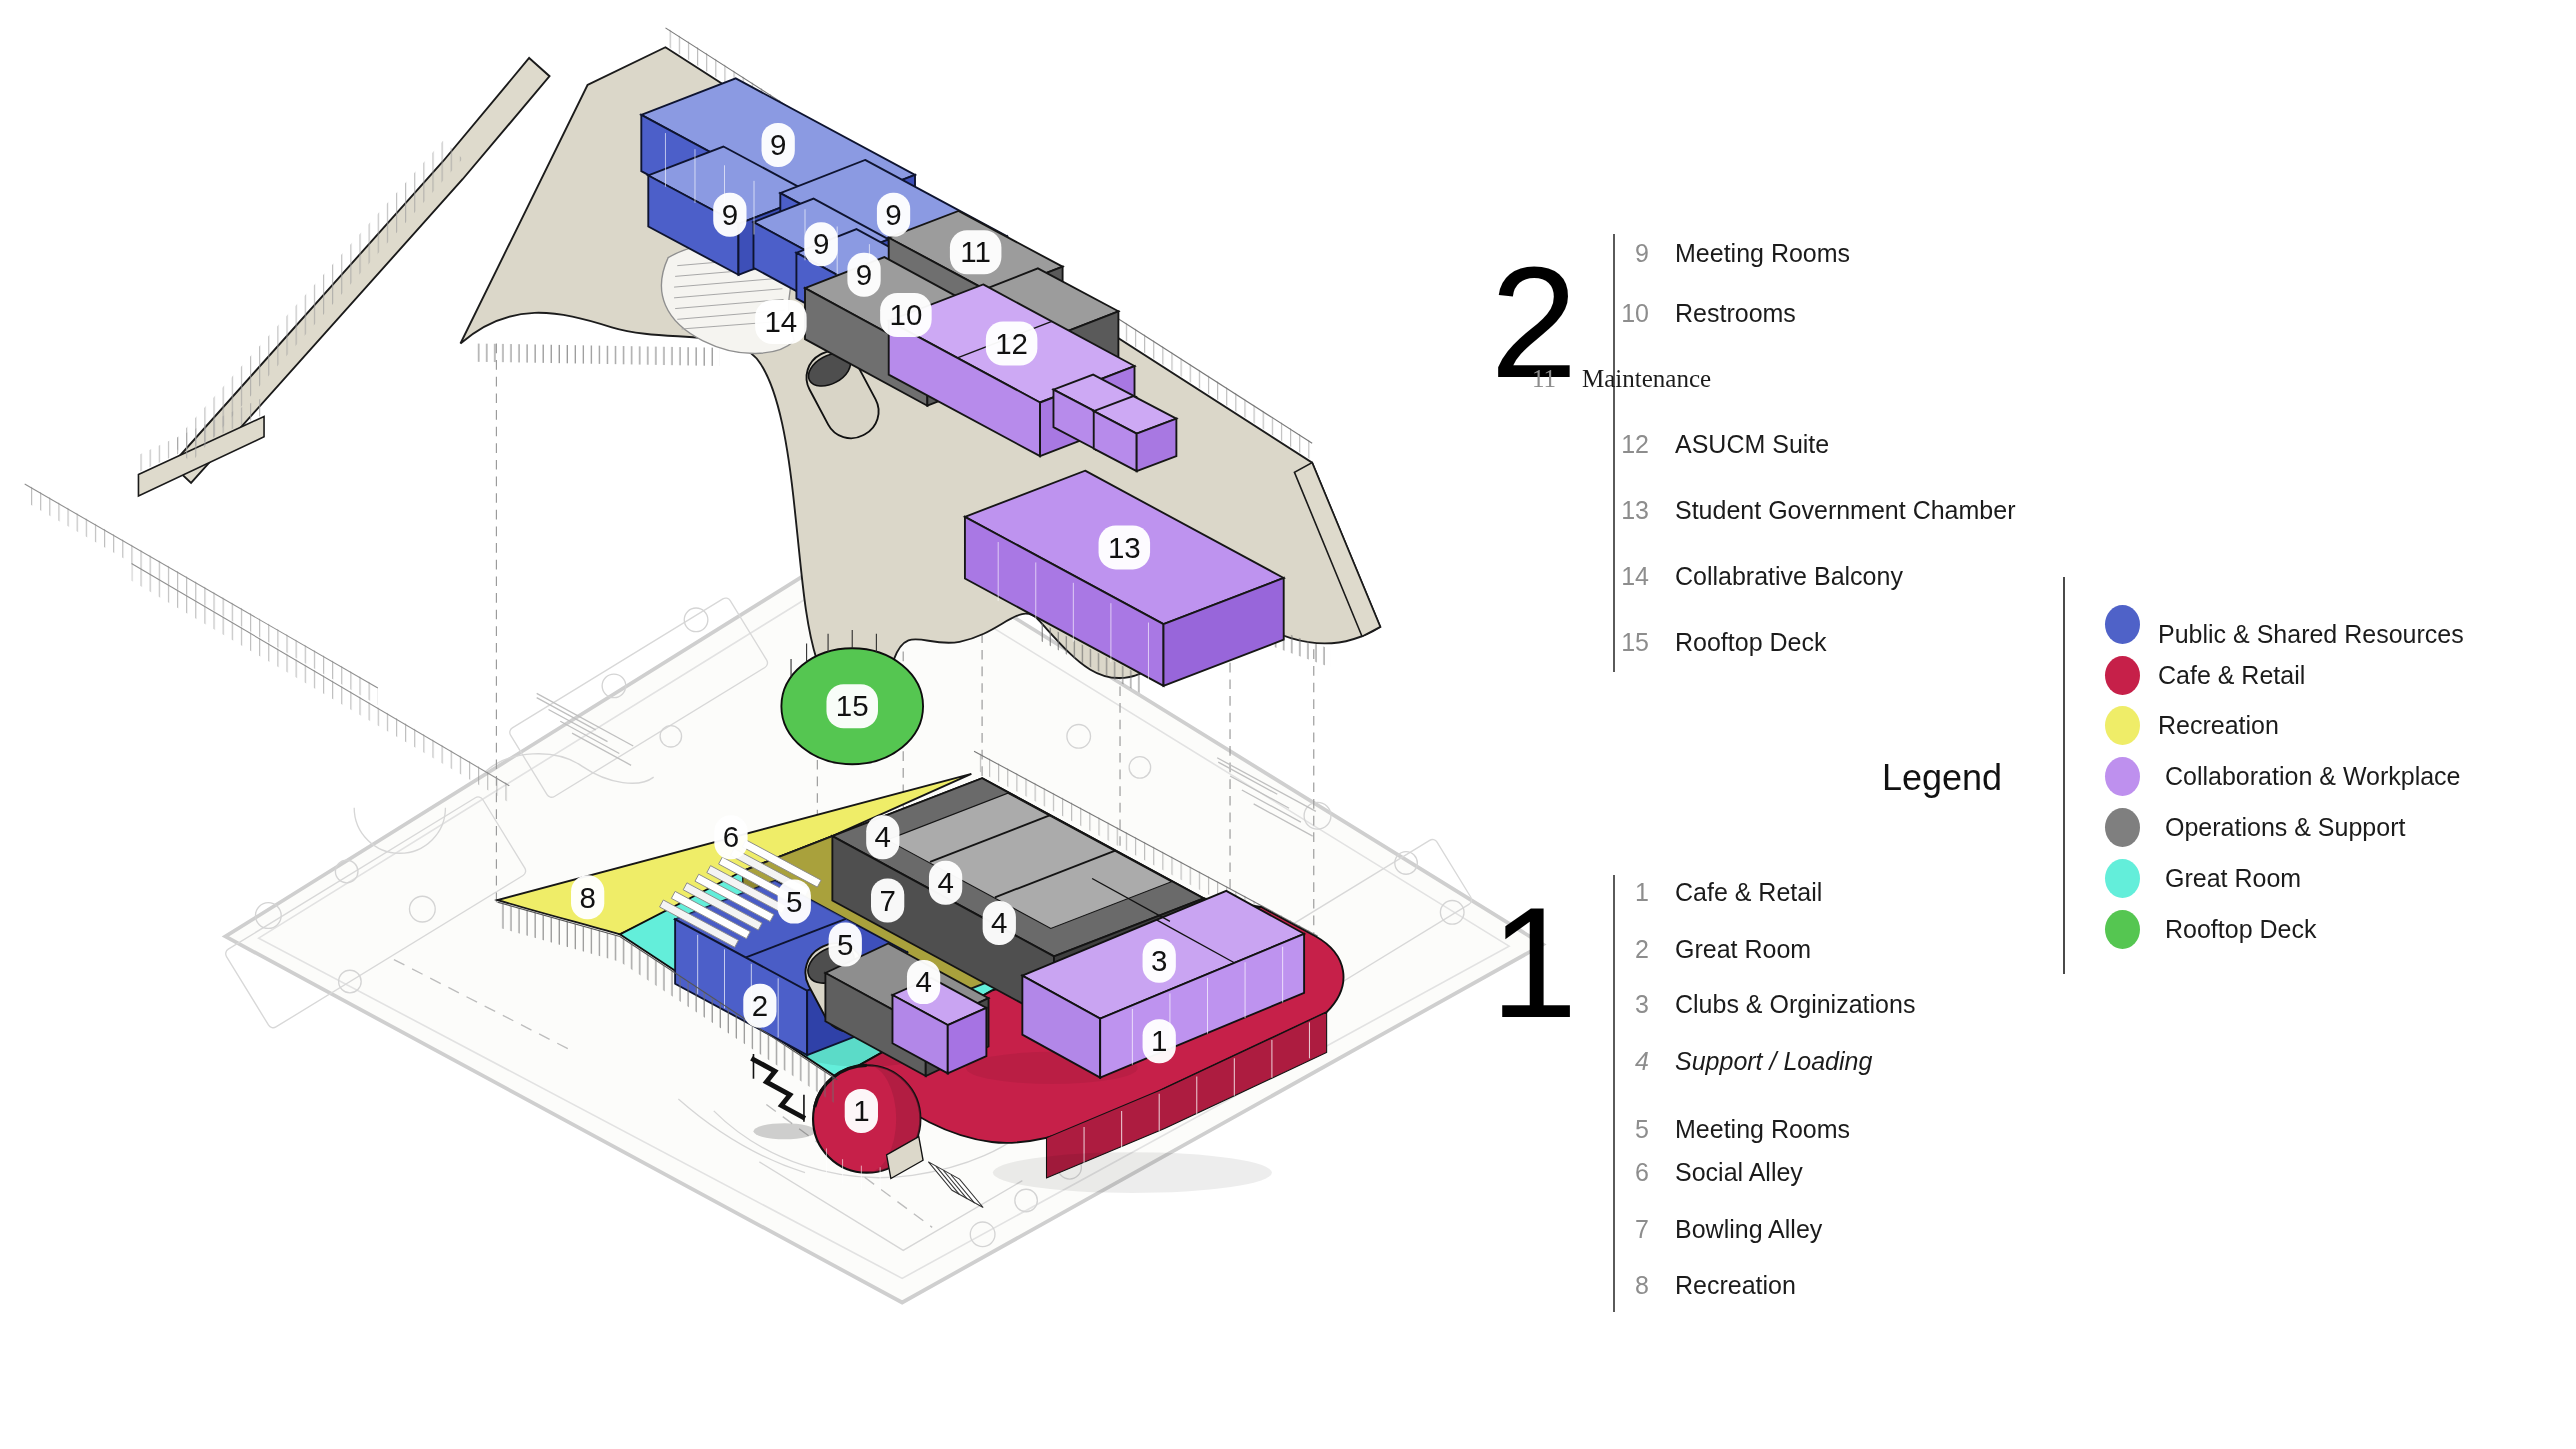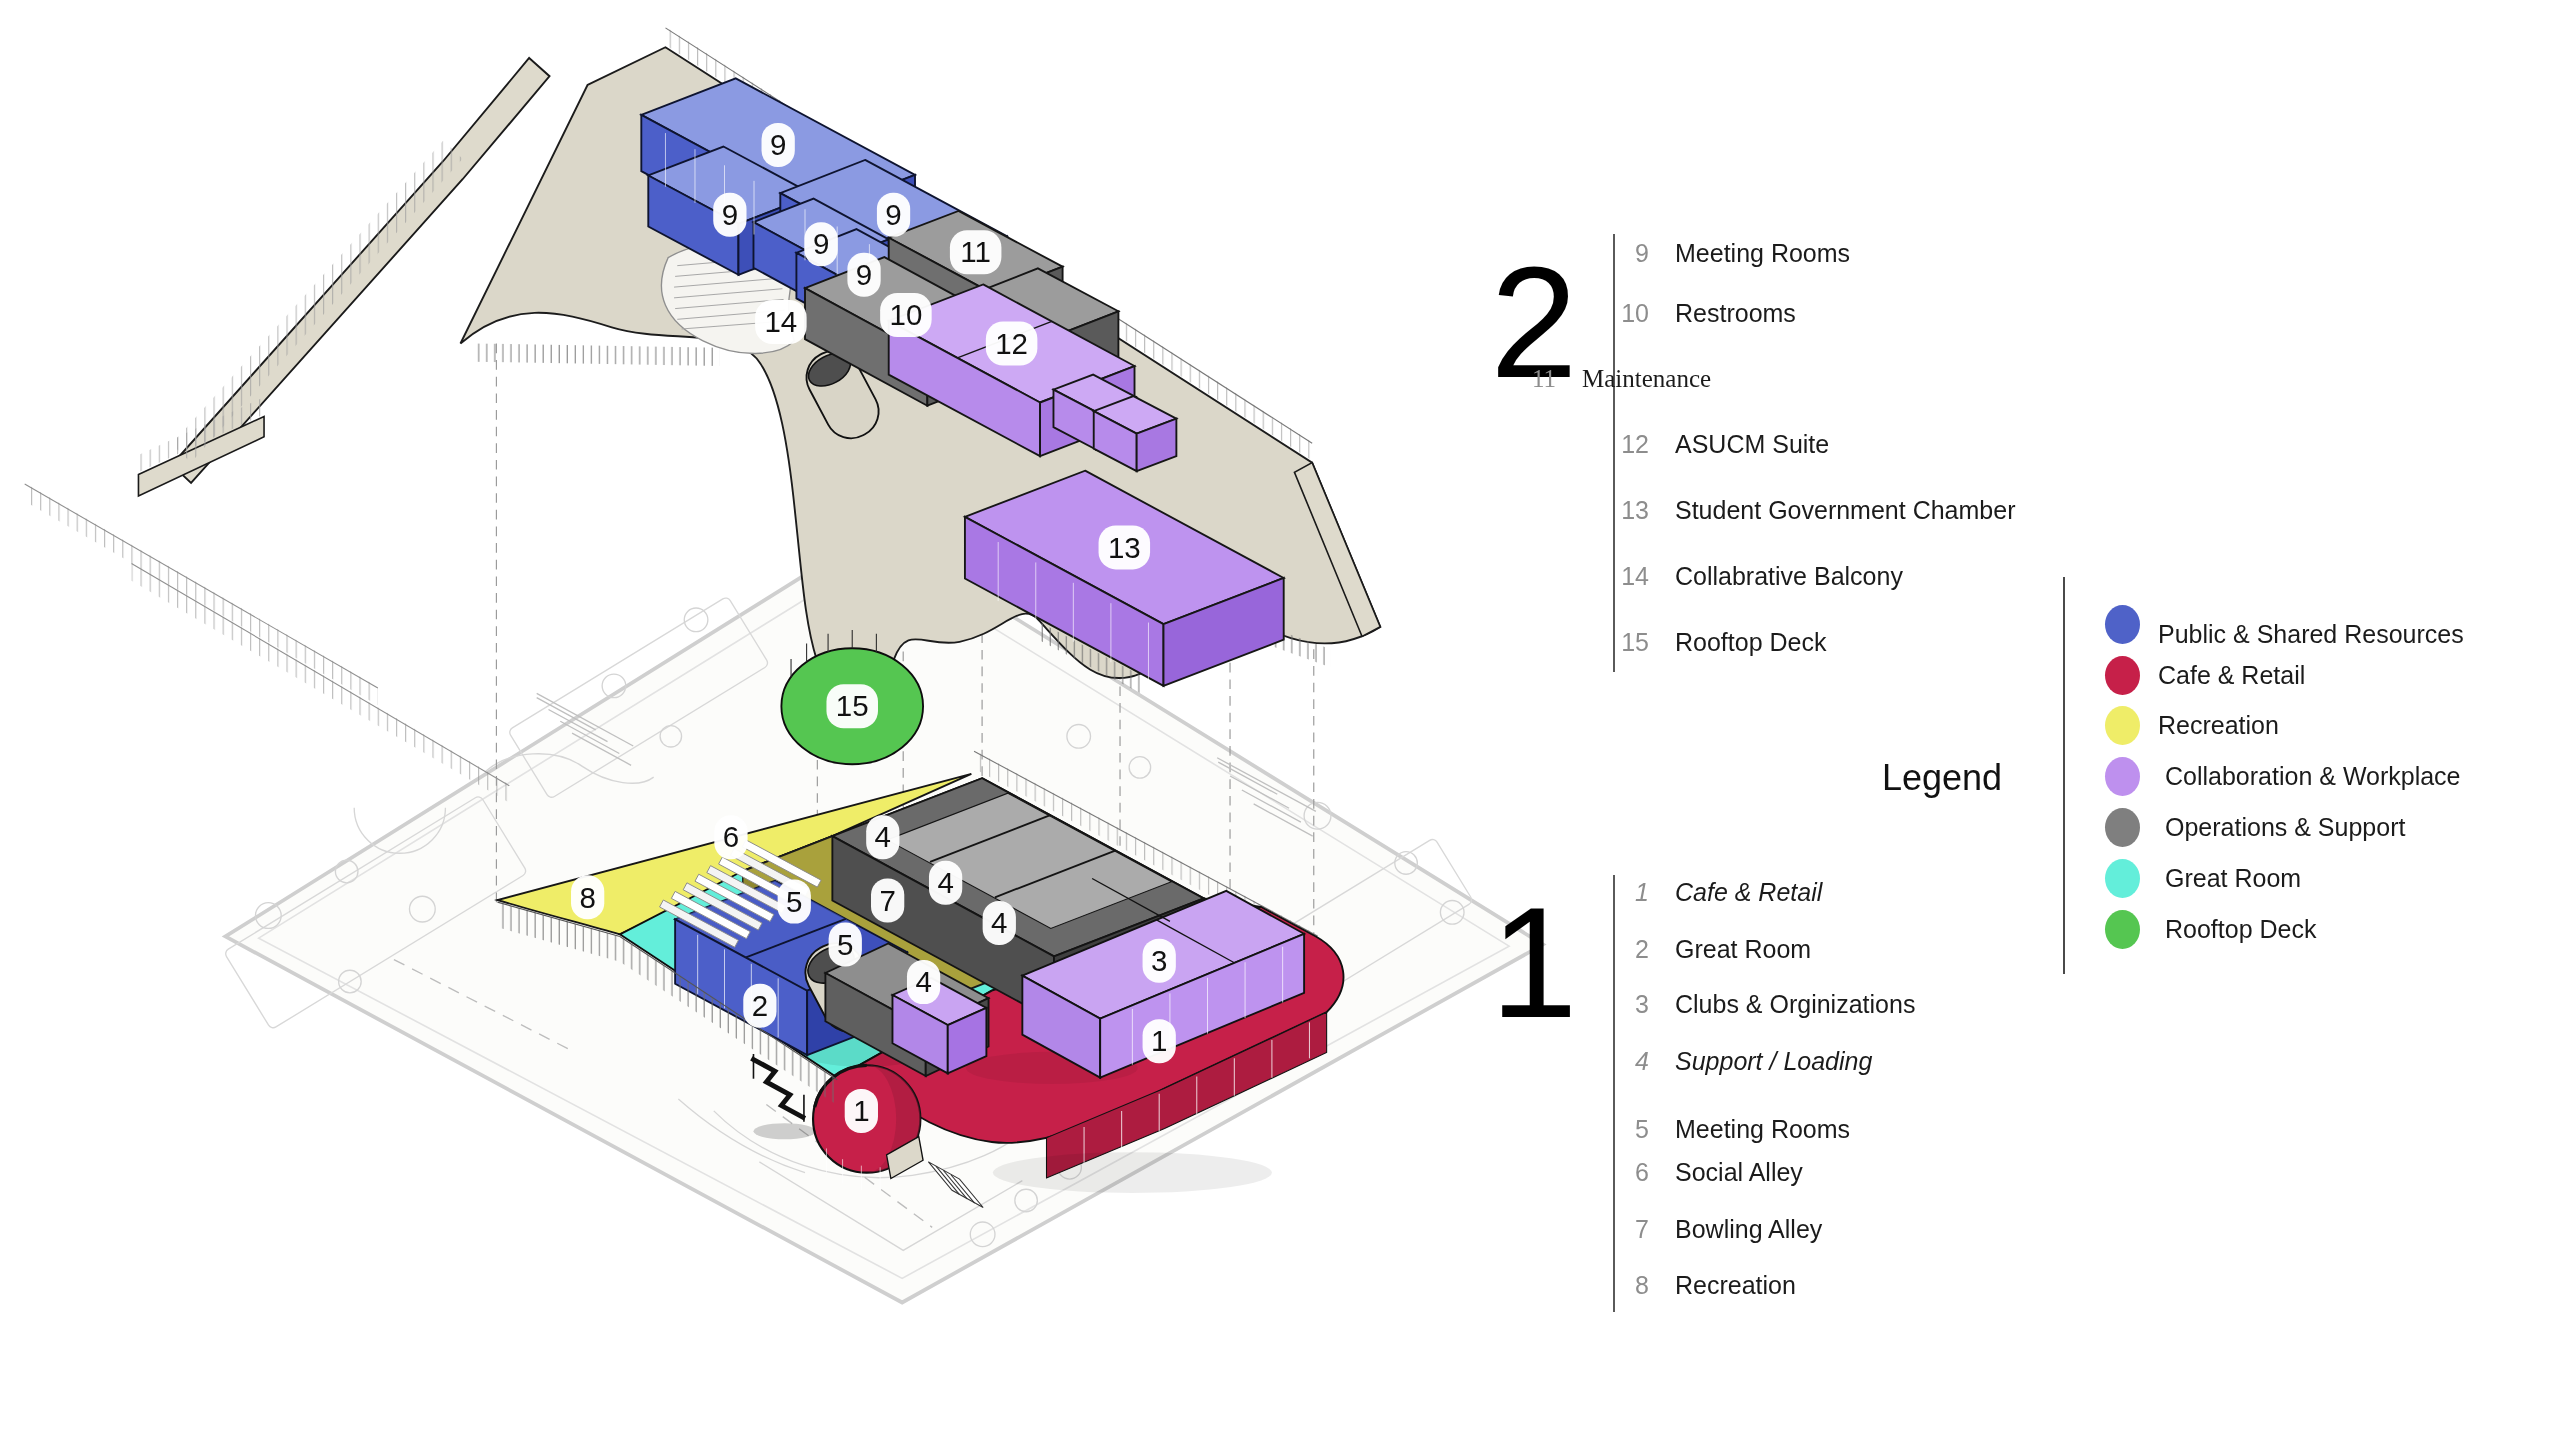--- a/index.html
+++ b/index.html
@@ -493,21 +493,21 @@
     <div class="slab" style="left:2165px;top:760px;">Collaboration &amp; Workplace</div>
     <div class="slab" style="left:2165px;top:811px;">Operations &amp; Support</div>
     <div class="slab" style="left:2165px;top:862px;">Great Room</div>
     <div class="slab" style="left:2165px;top:913px;">Rooftop Deck</div>
   </div>
 
   <div class="biglabel" style="left:1475px;top:884px;">1</div>
   <div class="vrule" style="left:1613px;top:875px;height:437px;"></div>
 
   <div class="list">
-    <div class="lrow" style="left:1589px;top:875px;font-style:italic;"><span class="lnum">1</span><span class="llab">Cafe &amp; Retail</span></div>
+    <div class="lrow" style="left:1589px;top:875px;"><span class="lnum">1</span><span class="llab">Cafe &amp; Retail</span></div>
     <div class="lrow" style="left:1589px;top:932px;"><span class="lnum">2</span><span class="llab">Great Room</span></div>
     <div class="lrow" style="left:1589px;top:987px;"><span class="lnum">3</span><span class="llab">Clubs &amp; Orginizations</span></div>
     <div class="lrow" style="left:1589px;top:1044px;font-style:italic;"><span class="lnum">4</span><span class="llab">Support / Loading</span></div>
     <div class="lrow" style="left:1589px;top:1100px;margin-top:12px;"><span class="lnum">5</span><span class="llab">Meeting Rooms</span></div>
     <div class="lrow" style="left:1589px;top:1155px;"><span class="lnum">6</span><span class="llab">Social Alley</span></div>
     <div class="lrow" style="left:1589px;top:1212px;"><span class="lnum">7</span><span class="llab">Bowling Alley</span></div>
     <div class="lrow" style="left:1589px;top:1268px;"><span class="lnum">8</span><span class="llab">Recreation</span></div>
   </div>
 
 </div>

